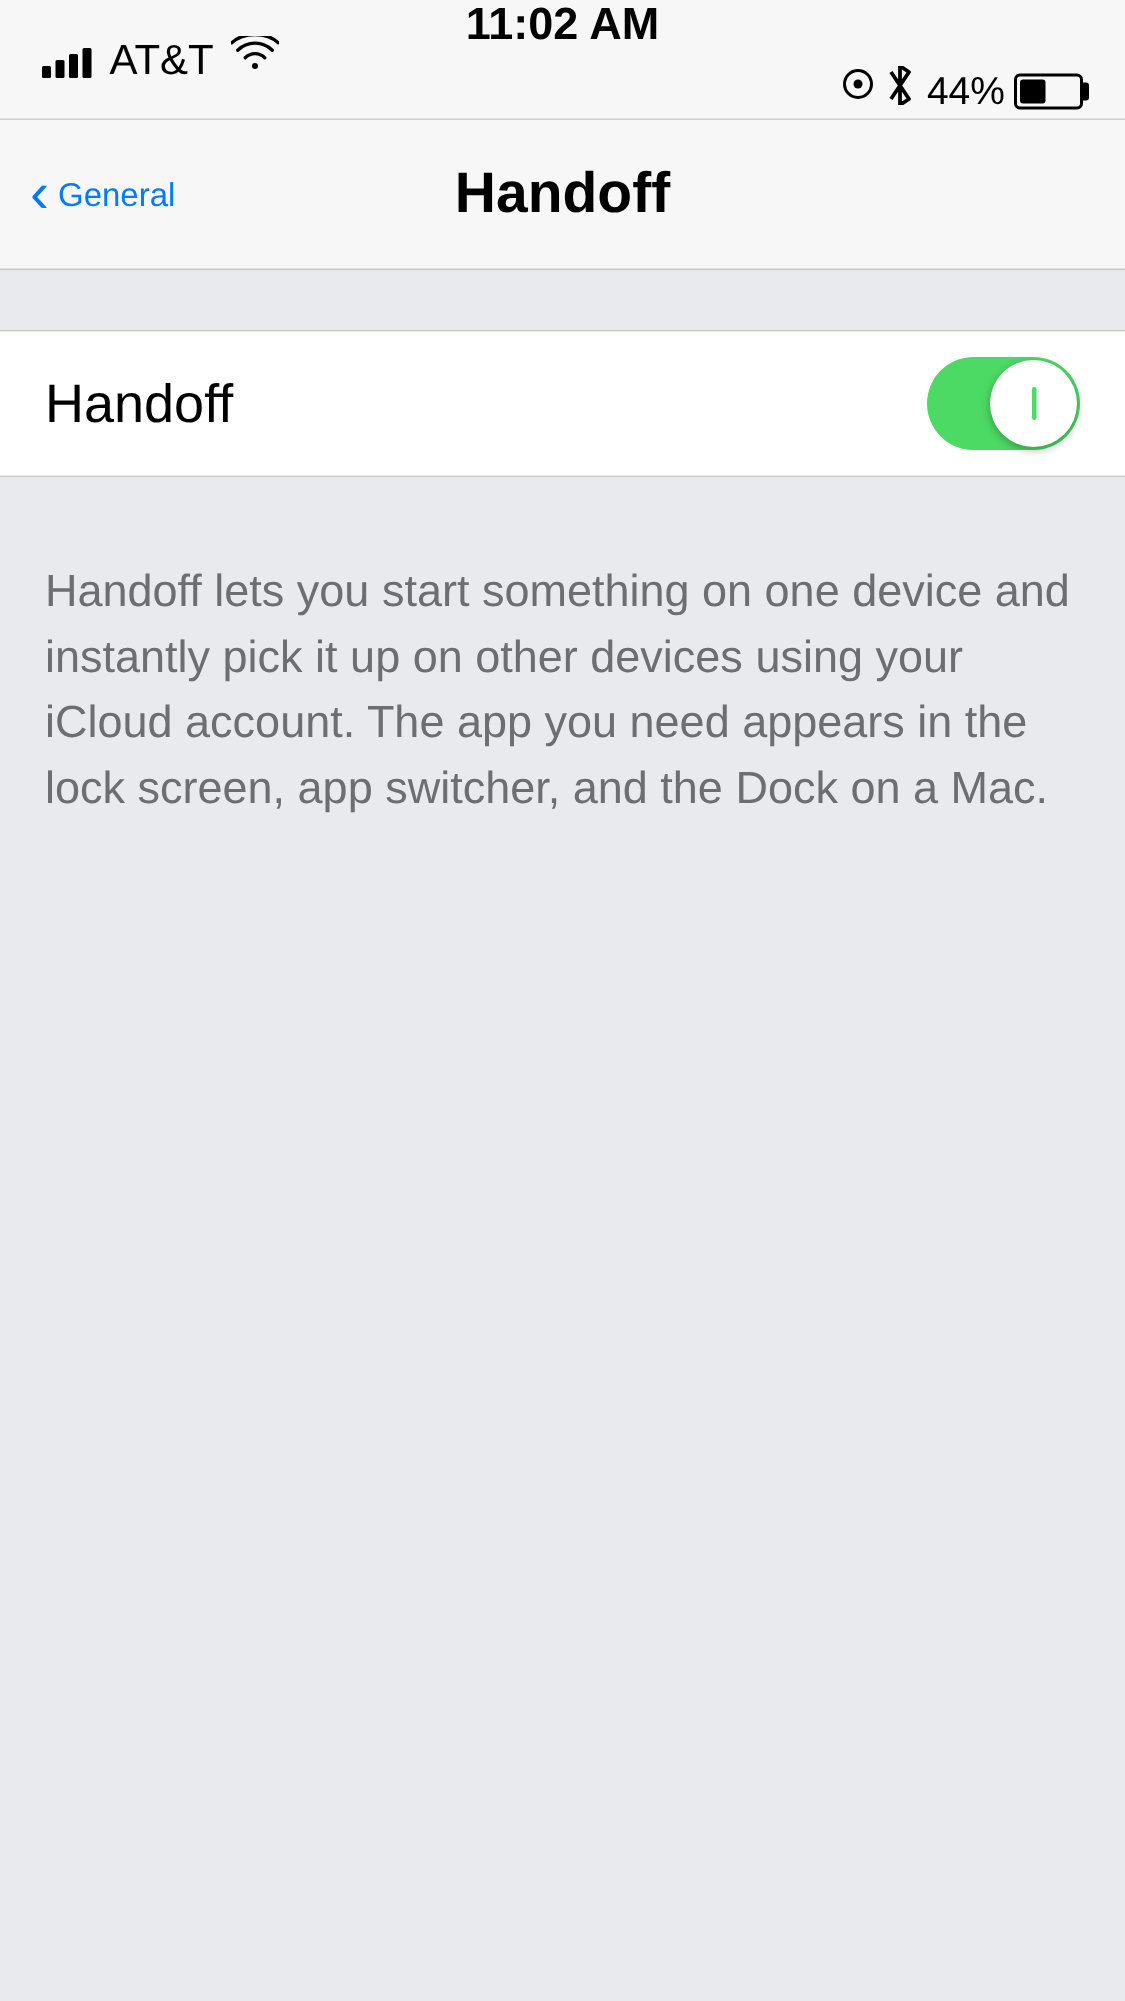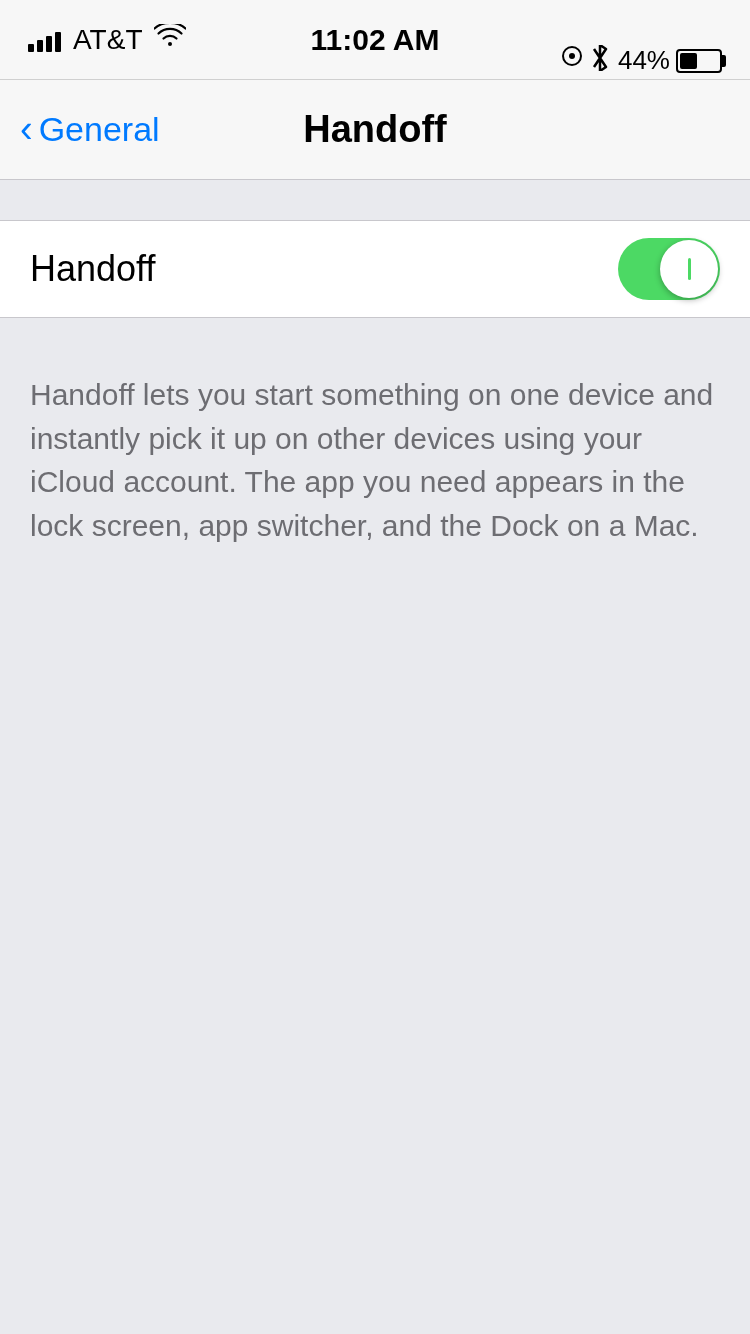--- a/index.html
+++ b/index.html
@@ -12,21 +12,20 @@
       font-family: -apple-system, 'San Francisco', 'Helvetica Neue', Helvetica, Arial, sans-serif;
       overflow-x: hidden;
     }
 
     
     .status-bar {
       width: 750px;
       height: 80px;
       background-color: #f7f7f7;
       display: flex;
-      align-items: center;
       justify-content: space-between;
       padding: 0 28px;
       border-bottom: 1px solid #d0d0d0;
     }
 
     .status-left {
       display: flex;
       align-items: center;
       gap: 12px;
       font-size: 28px;
@@ -150,21 +149,21 @@
     }
 
     .nav-back-arrow {
       font-size: 38px;
       font-weight: 300;
       line-height: 1;
       margin-top: -2px;
     }
 
     .nav-back-text {
-      font-size: 34px;
+      font-size: 22px;
       font-weight: 400;
     }
 
     .nav-title {
       font-size: 38px;
       font-weight: 600;
       color: #000;
     }
 
     

